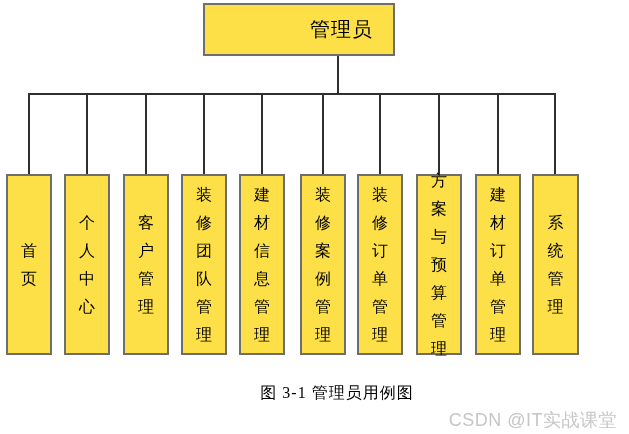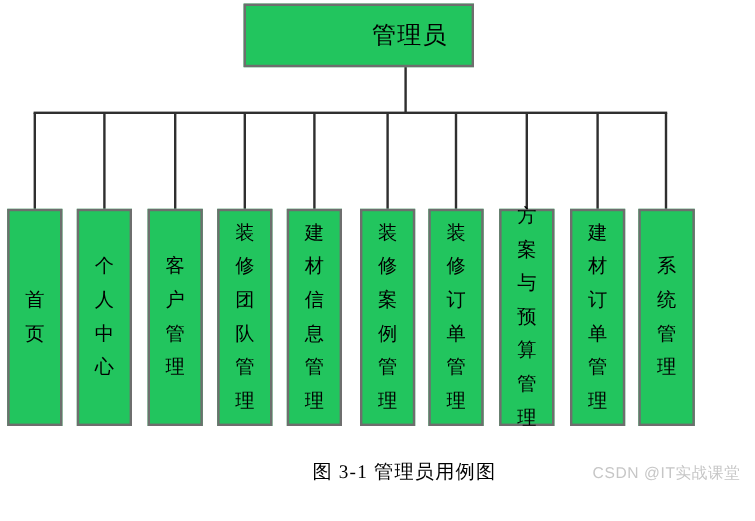--- a/index.html
+++ b/index.html
@@ -14,21 +14,21 @@
     background: #ffffff;
     overflow: hidden;
     font-family: "Liberation Serif", "DejaVu Serif", serif;
     color: #000;
   }
   
   .node {
     position: absolute;
     box-sizing: border-box;
     border: 2px solid #6e6e6e;
-    background: #22c55e;
+    background: #fde047;
   }
   #root-node {
     left: 203px;
     top: 3px;
     width: 192px;
     height: 53px;
     display: flex;
     align-items: center;
     justify-content: flex-start;
     padding-left: 105px;
@@ -66,23 +66,23 @@
     left: 0;
     top: 383px;
     width: 616px;
     text-align: center;
     font-size: 16px;
     letter-spacing: 1px;
     padding-left: 29px;
   }
   #watermark {
     position: absolute;
-    top: 385px;
+    top: 408px;
     right: 12px;
-    font-size: 13px;
+    font-size: 18px;
     font-family: "Liberation Sans", "DejaVu Sans", sans-serif;
     color: #c6c6c6;
     text-shadow: 1px 1px 0 #ffffff;
     letter-spacing: 0.5px;
   }
 </style>
 </head>
 <body>
 
 <div id="stage">

